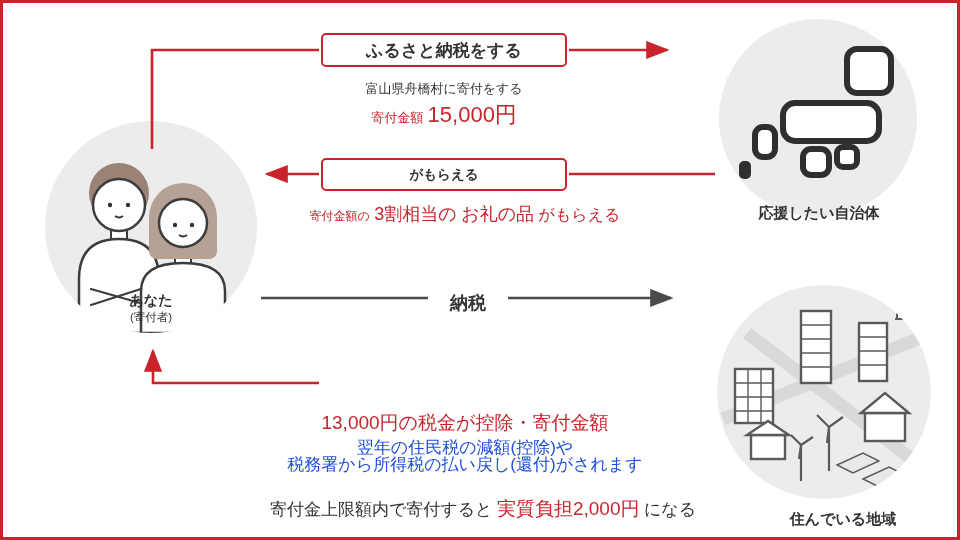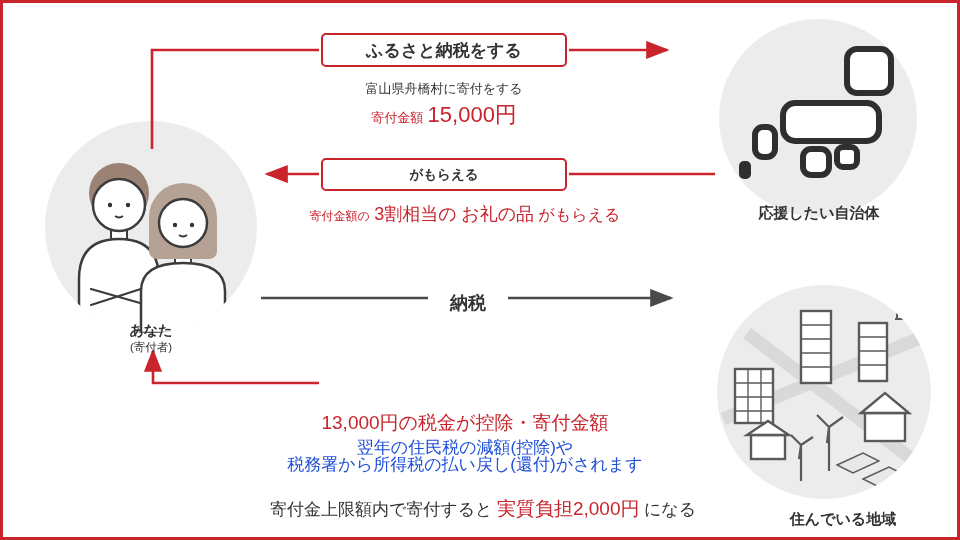--- a/index.html
+++ b/index.html
@@ -77,21 +77,21 @@
         <rect x="130" y="118" width="16" height="28" fill="#fff" stroke="#3c3c3c" stroke-width="2"></rect>
         <path d="M96 212 V170 q0 -28 42 -28 q42 0 42 28 V212 Z" fill="#fff" stroke="#3c3c3c" stroke-width="2.5"></path>
         <path d="M104 130 V96 a34 34 0 0 1 68 0 V130 a8 8 0 0 1 -8 8 H112 a8 8 0 0 1 -8 -8 Z" fill="#b5a294"></path>
         <circle cx="138" cy="102" r="24" fill="#fff" stroke="#3c3c3c" stroke-width="2.5"></circle>
         <circle cx="130" cy="104" r="2.2" fill="#333"></circle>
         <circle cx="147" cy="104" r="2.2" fill="#333"></circle>
         <path d="M134 114 q4 3 8 0" stroke="#333" stroke-width="1.8" fill="none"></path>
       </g>
     </svg>
   </div>
-  <div class="abs center z4" style="left:86px; top:289px; width:124px;margin-top:30px;">
+  <div class="abs center z4" style="left:86px; top:289px; width:124px;">
     <div style="font-size:14px; font-weight:bold;">あなた</div>
     <div style="font-size:11.5px;">(寄付者)</div>
   </div>
 
   <div class="circle" style="left:716px; top:16px; width:198px; height:198px;">
     <svg width="198" height="198" viewBox="0 0 198 198">
       <g fill="#fff" stroke="#2f2f2f" stroke-width="6" stroke-linejoin="round">
         <rect x="128" y="30" width="44" height="44" rx="10"></rect>
         <rect x="64" y="84" width="96" height="38" rx="12"></rect>
         <rect x="84" y="130" width="26" height="26" rx="8"></rect>

